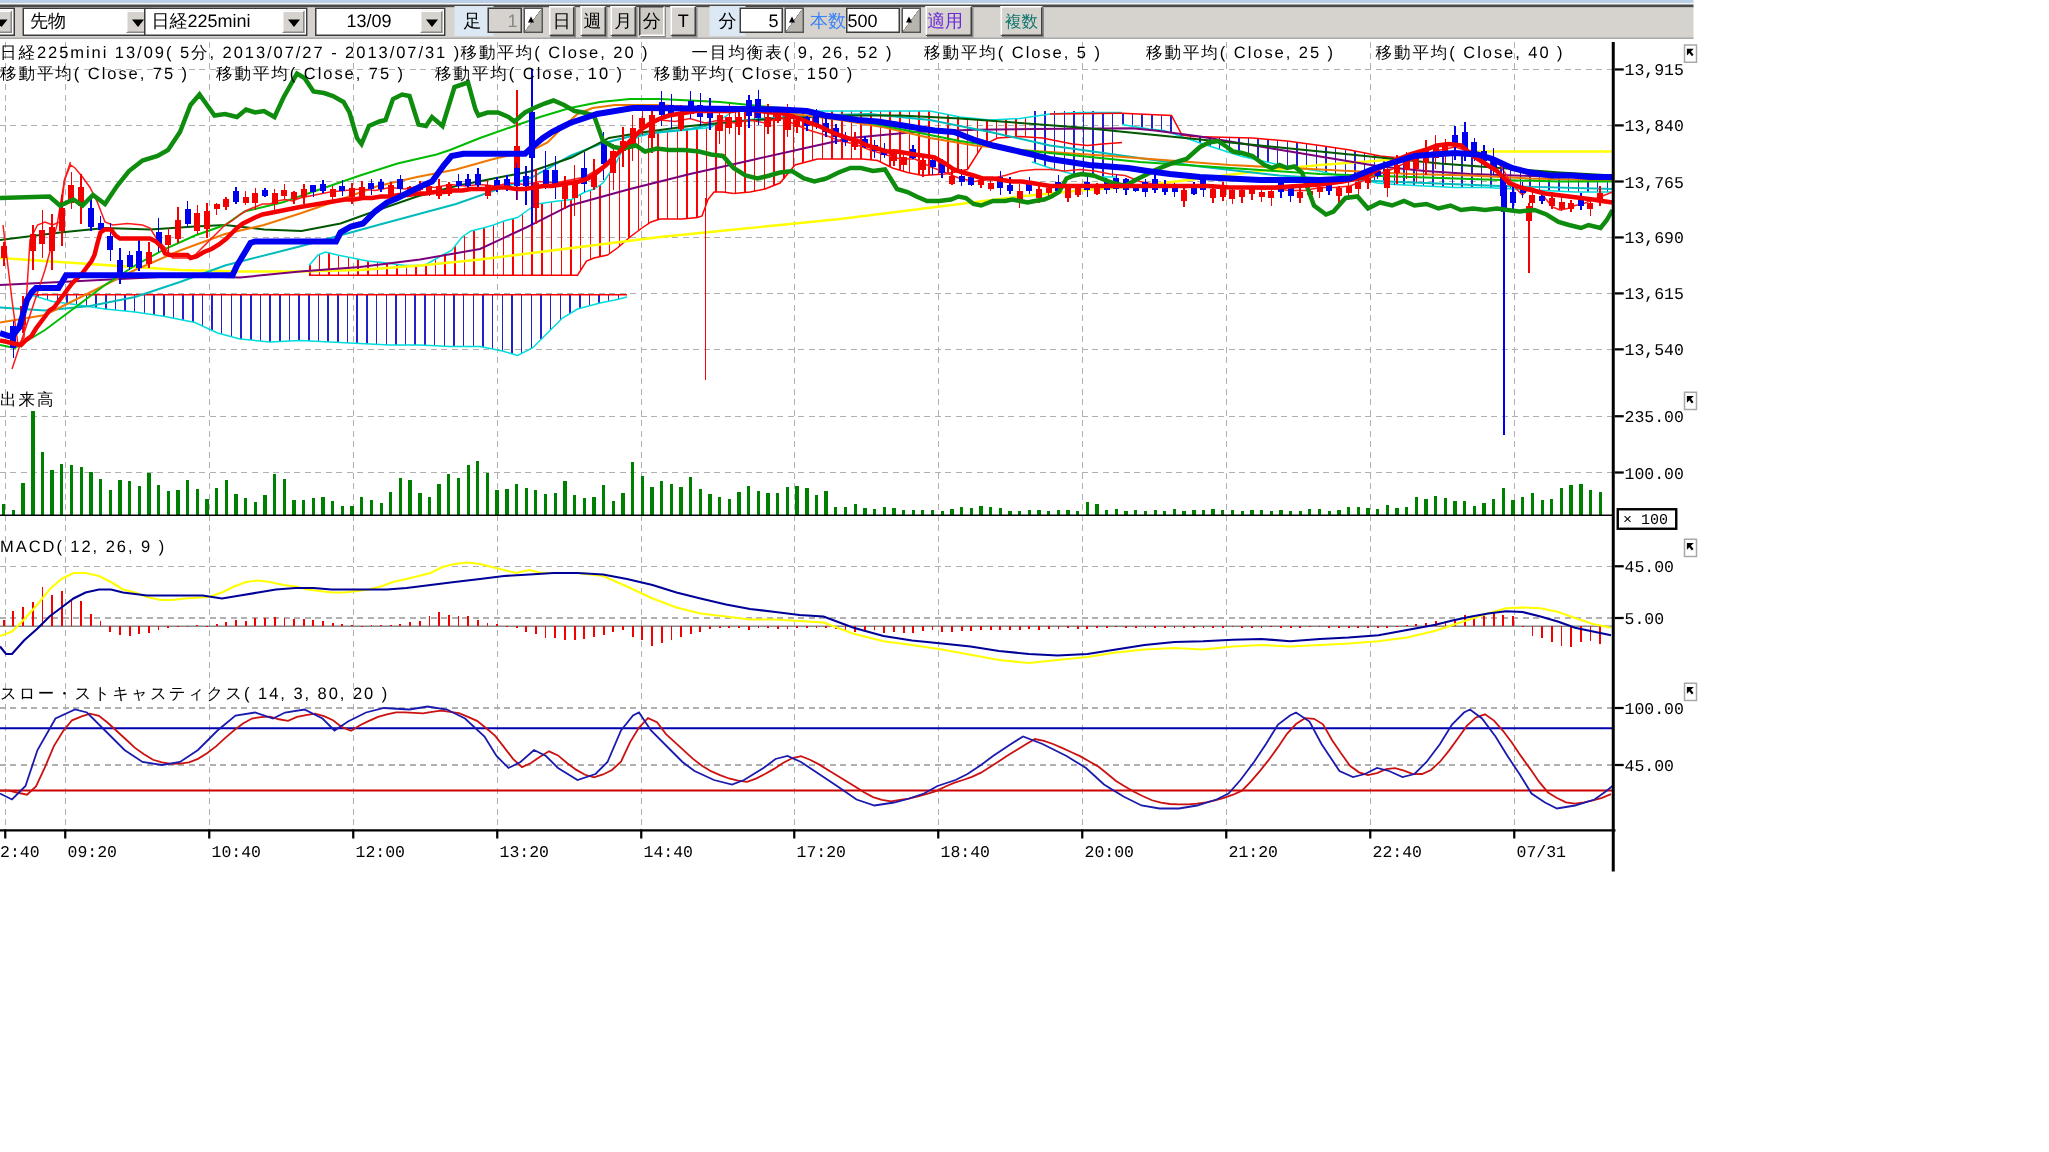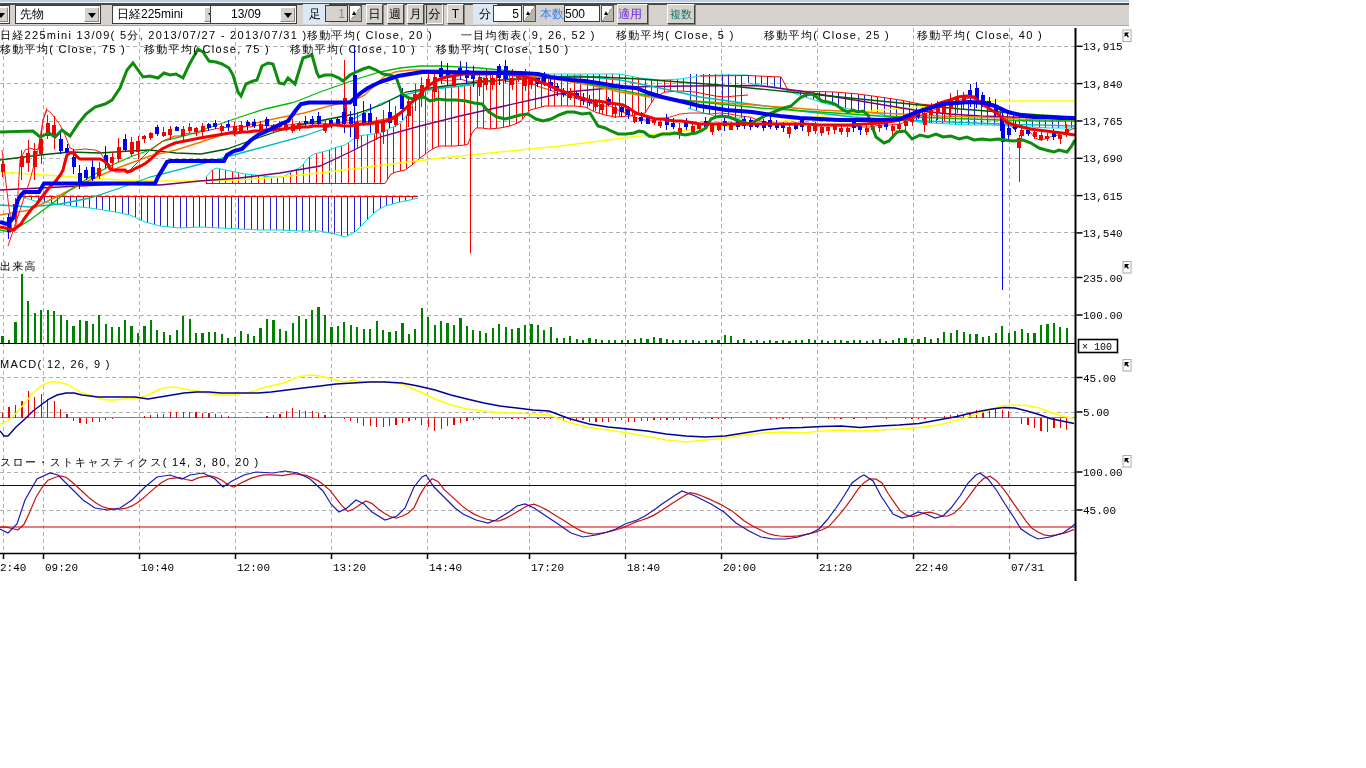--- a/index.html
+++ b/index.html
@@ -1035,21 +1035,21 @@
     <div style="position:absolute;left:0;top:3px;width:1129px;height:1.5px;background:#4a4a4a"></div>
     <div style="position:absolute;left:0;top:4.5px;width:1129px;height:21.5px;background:#d6d3ce;border-bottom:1px solid #aaa"></div>
     <div style="position:absolute;left:-38px;top:5px;width:48px;height:19px;background:#fff;border:1px solid #3c3c3c">
       <div style="position:absolute;right:1px;top:1px;width:15px;height:15px;background:#d6d3ce;border:1px solid #888;border-top-color:#fff;border-left-color:#fff">
         <div style="position:absolute;left:3px;top:5px;width:0;height:0;border:4px solid transparent;border-top:5px solid #000"></div>
       </div>
     </div>
     <div style="position:absolute;left:15px;top:5px;width:86px;height:19px;background:#fff;border:1px solid #3c3c3c;font-size:12px;line-height:17px;padding-left:4px;color:#000">先物<div style="position:absolute;right:1px;top:1px;width:15px;height:15px;background:#d6d3ce;border:1px solid #888;border-top-color:#fff;border-left-color:#fff">
         <div style="position:absolute;left:3px;top:5px;width:0;height:0;border:4px solid transparent;border-top:5px solid #000"></div>
       </div></div>
-    <div style="position:absolute;left:112px;top:5px;width:109px;height:19px;background:#fff;border:1px solid #3c3c3c;font-size:12px;line-height:17px;padding-left:4px;color:#000">日経225mini<div style="position:absolute;right:1px;top:1px;width:15px;height:15px;background:#d6d3ce;border:1px solid #888;border-top-color:#fff;border-left-color:#fff">
+    <div style="position:absolute;left:96px;top:5px;width:109px;height:19px;background:#fff;border:1px solid #3c3c3c;font-size:12px;line-height:17px;padding-left:4px;color:#000">日経225mini<div style="position:absolute;right:1px;top:1px;width:15px;height:15px;background:#d6d3ce;border:1px solid #888;border-top-color:#fff;border-left-color:#fff">
         <div style="position:absolute;left:3px;top:5px;width:0;height:0;border:4px solid transparent;border-top:5px solid #000"></div>
       </div></div>
     <div style="position:absolute;left:210px;top:5px;width:87px;height:19px;background:#fff;border:1px solid #3c3c3c;font-size:12px;line-height:17px;padding-left:20px;color:#000">13/09<div style="position:absolute;right:1px;top:1px;width:15px;height:15px;background:#d6d3ce;border:1px solid #888;border-top-color:#fff;border-left-color:#fff">
         <div style="position:absolute;left:3px;top:5px;width:0;height:0;border:4px solid transparent;border-top:5px solid #000"></div>
       </div></div>
     <div style="position:absolute;left:303px;top:4px;width:26px;height:20px;background:#dce9f5"></div>
     <div style="position:absolute;left:309px;top:6px;font-size:12px;color:#000">足</div>
     <div style="position:absolute;left:325px;top:5px;width:23px;height:17px;background:#d6d3ce;border:1px solid #3c3c3c;font-size:12px;text-align:right;line-height:16px;padding-right:2px;color:#888">1</div>
     <div style="position:absolute;left:349px;top:5px;width:13px;height:17px;background:linear-gradient(to bottom right,#fff 48%,#777 49%,#b8b5ae 52%);border:1px solid #555">
       <div style="position:absolute;left:2px;top:3px;width:0;height:0;border:2.5px solid transparent;border-bottom:4px solid #000"></div>

